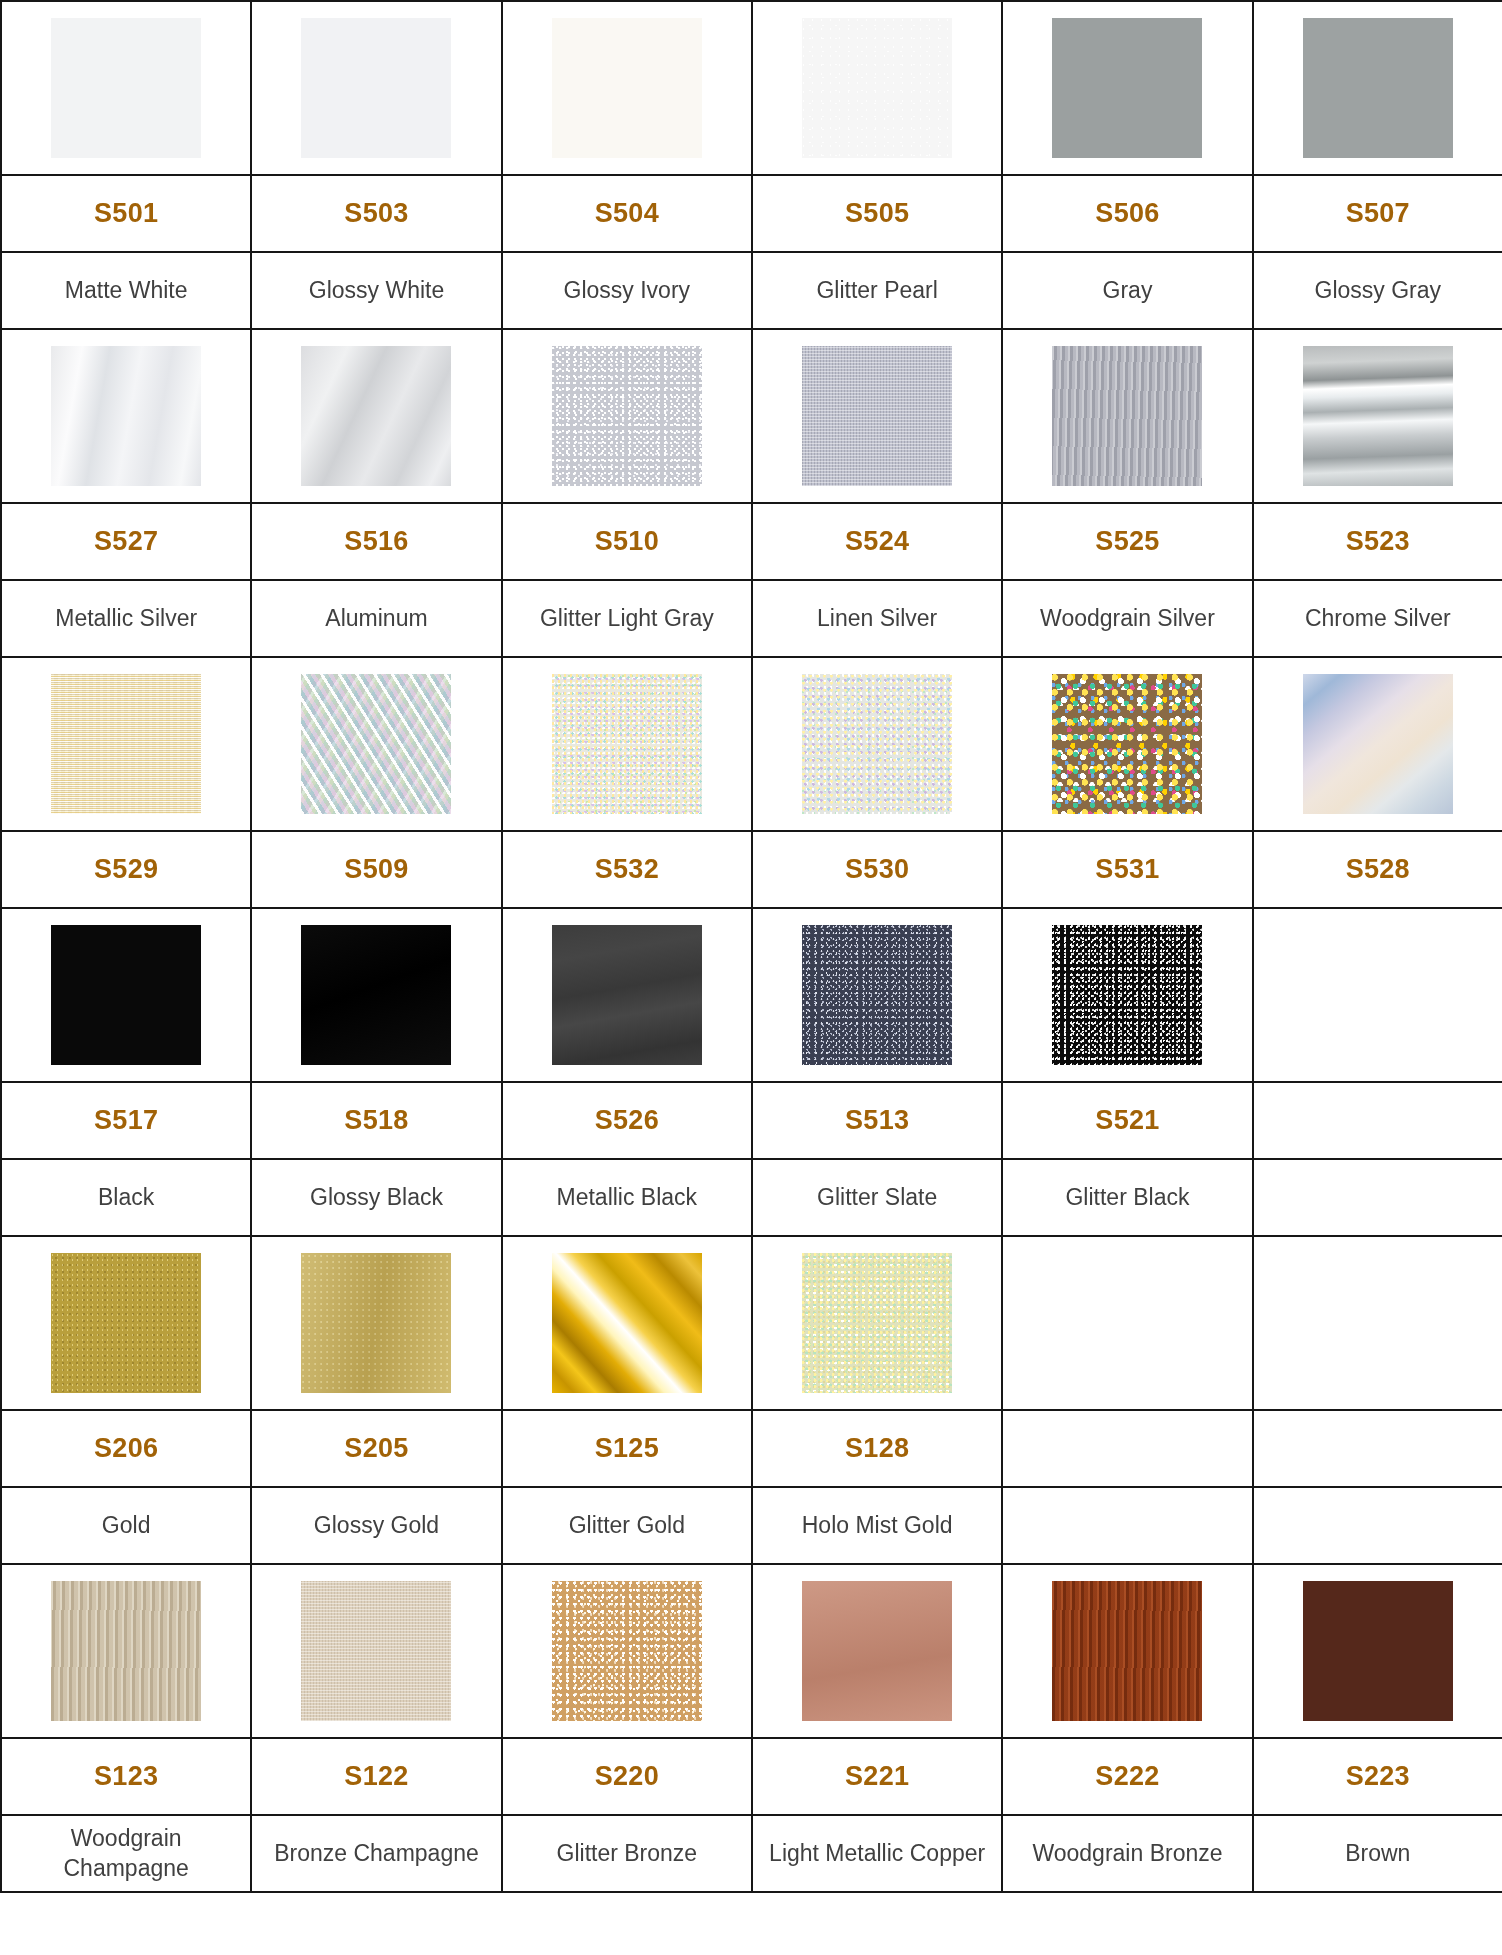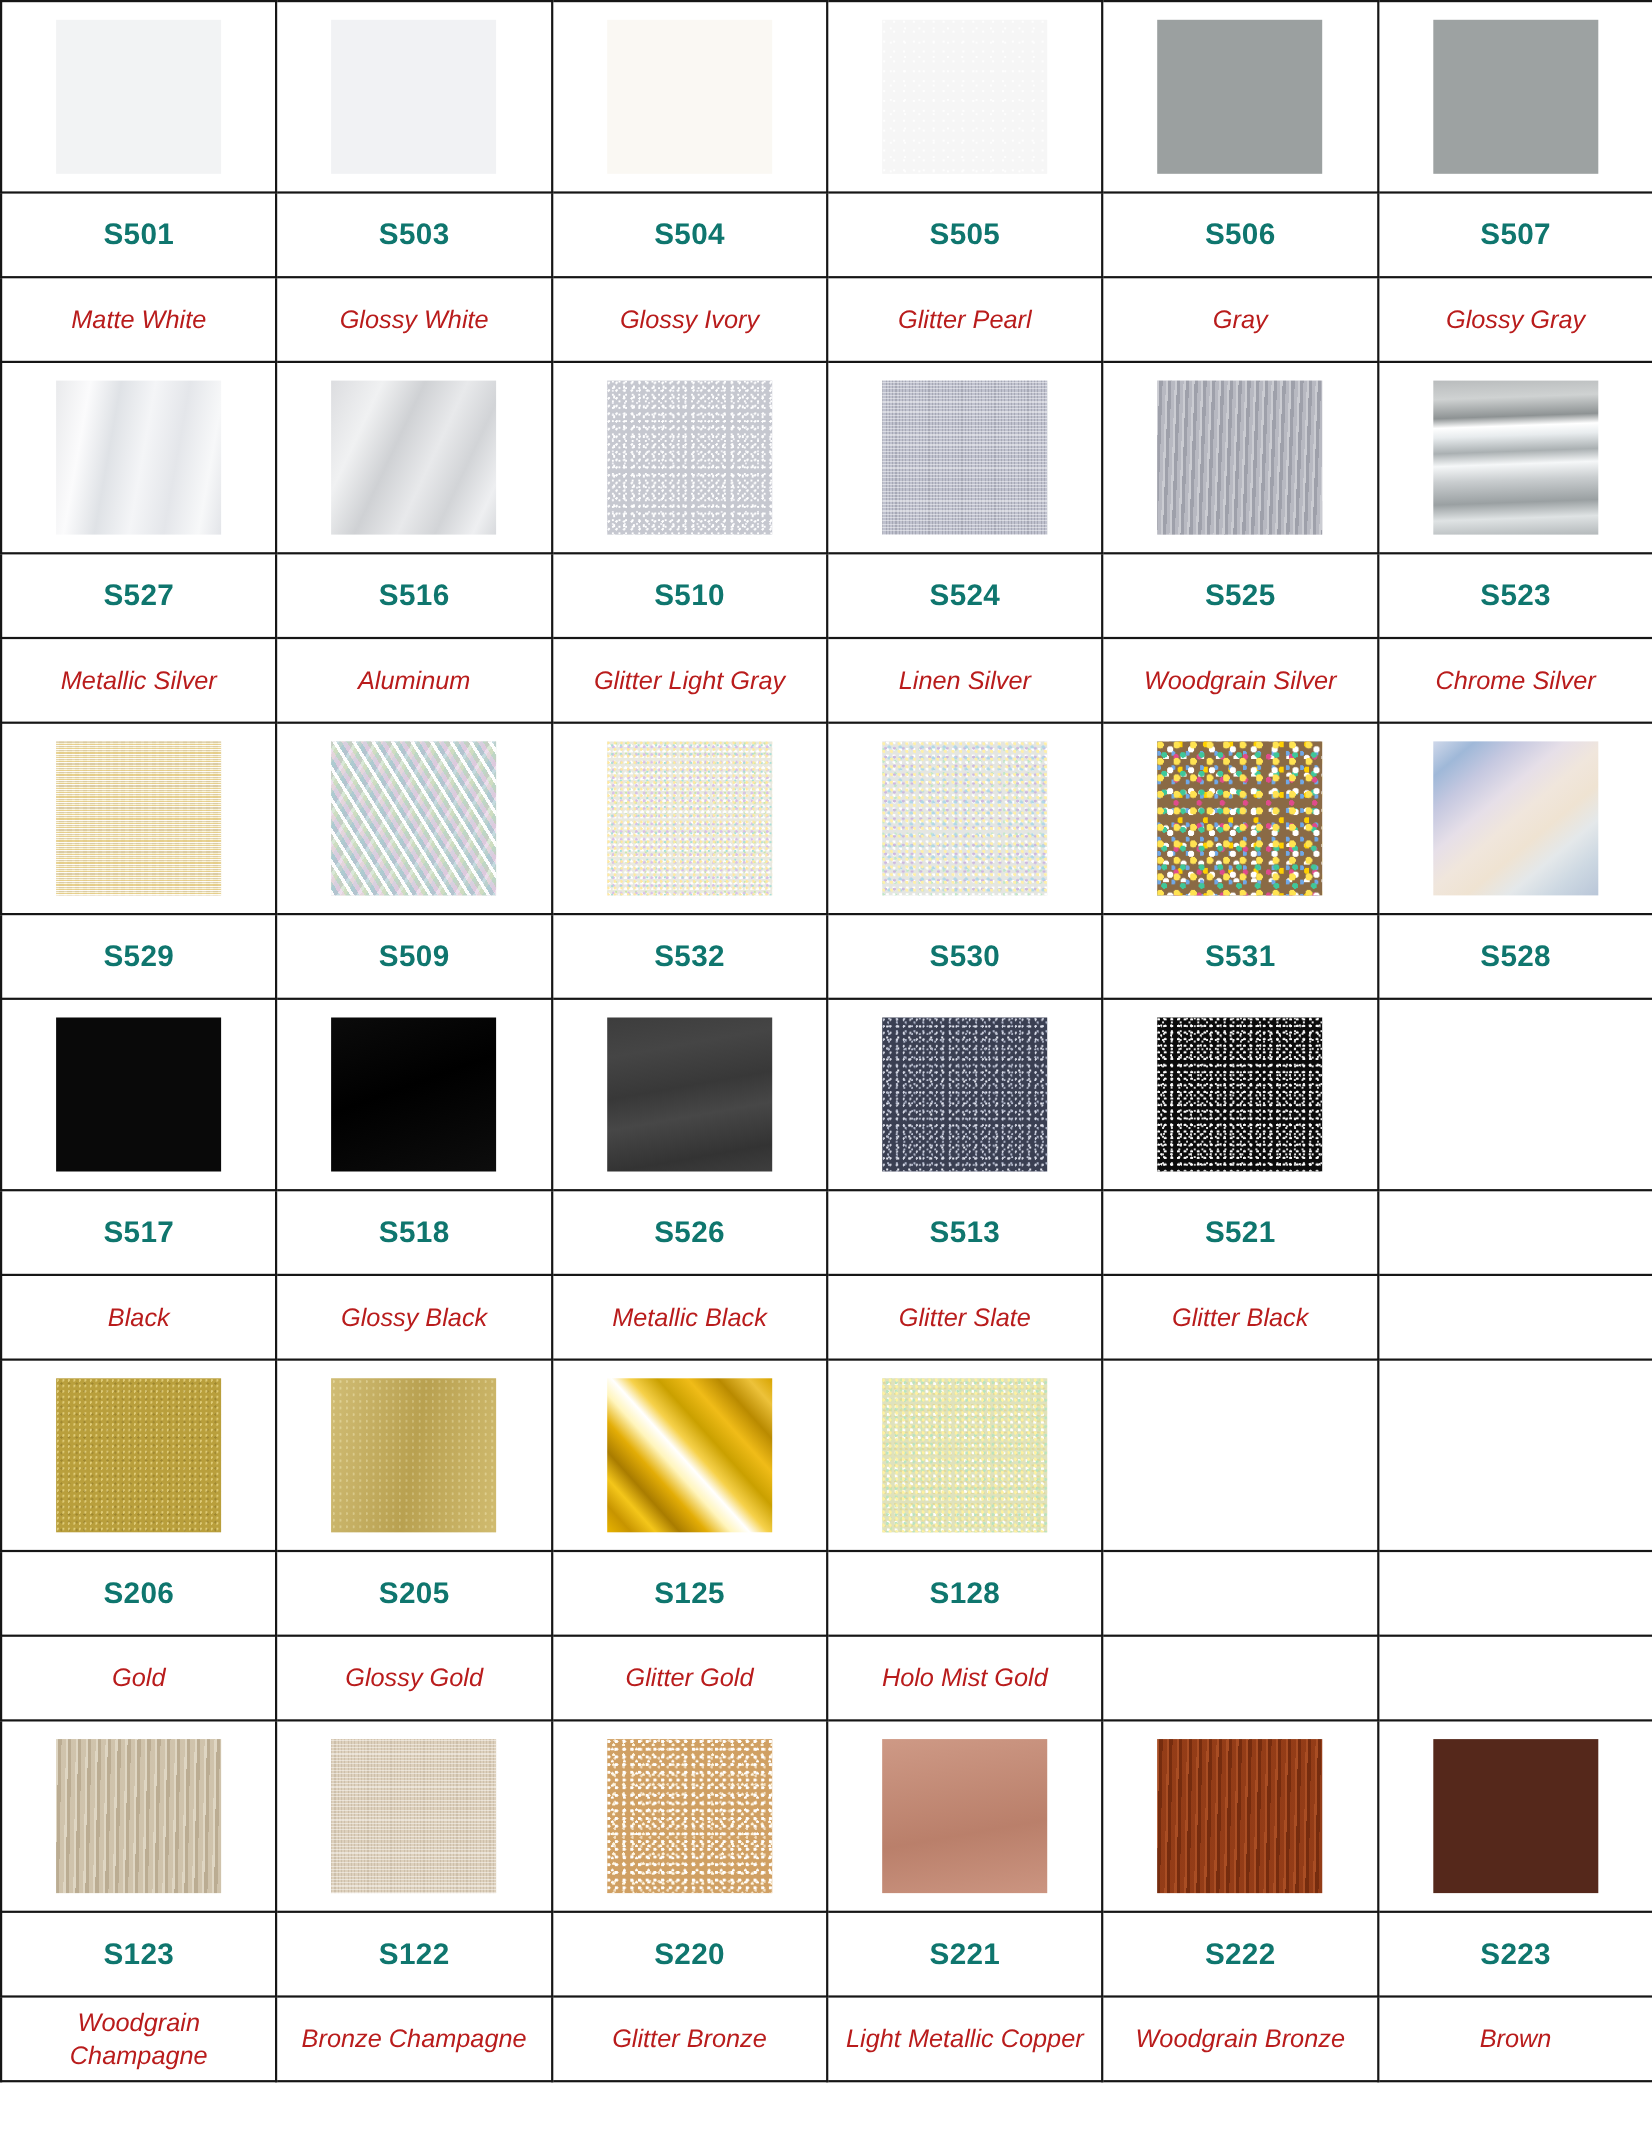--- a/index.html
+++ b/index.html
@@ -46,34 +46,33 @@
   .chip {
     width: 150px;
     height: 140px;
     display: block;
     background-color: #f2f3f4;
   }
 
   .code {
     font-weight: 700;
     font-size: 27px;
-    color: #0f766e;
+    color: #a16207;
     letter-spacing: .3px;
     line-height: 75px;
     text-align: center;
   }
   .name {
     font-size: 23px;
-    color: #b91c1c;
+    color: #404040;
     line-height: 1.28;
     padding: 0 6px;
     display: block;
     max-height: 77px;
     overflow: hidden;
-    font-style: italic;
   }
   .name-cell { overflow: hidden; }
 
   
 
   
   .t-matte-white   { background:#f2f3f4; }
   .t-glossy-white  { background:#f1f2f4; }
   .t-glossy-ivory  { background:#faf8f3; }
   .t-glitter-pearl { background:#f6f6f6;

